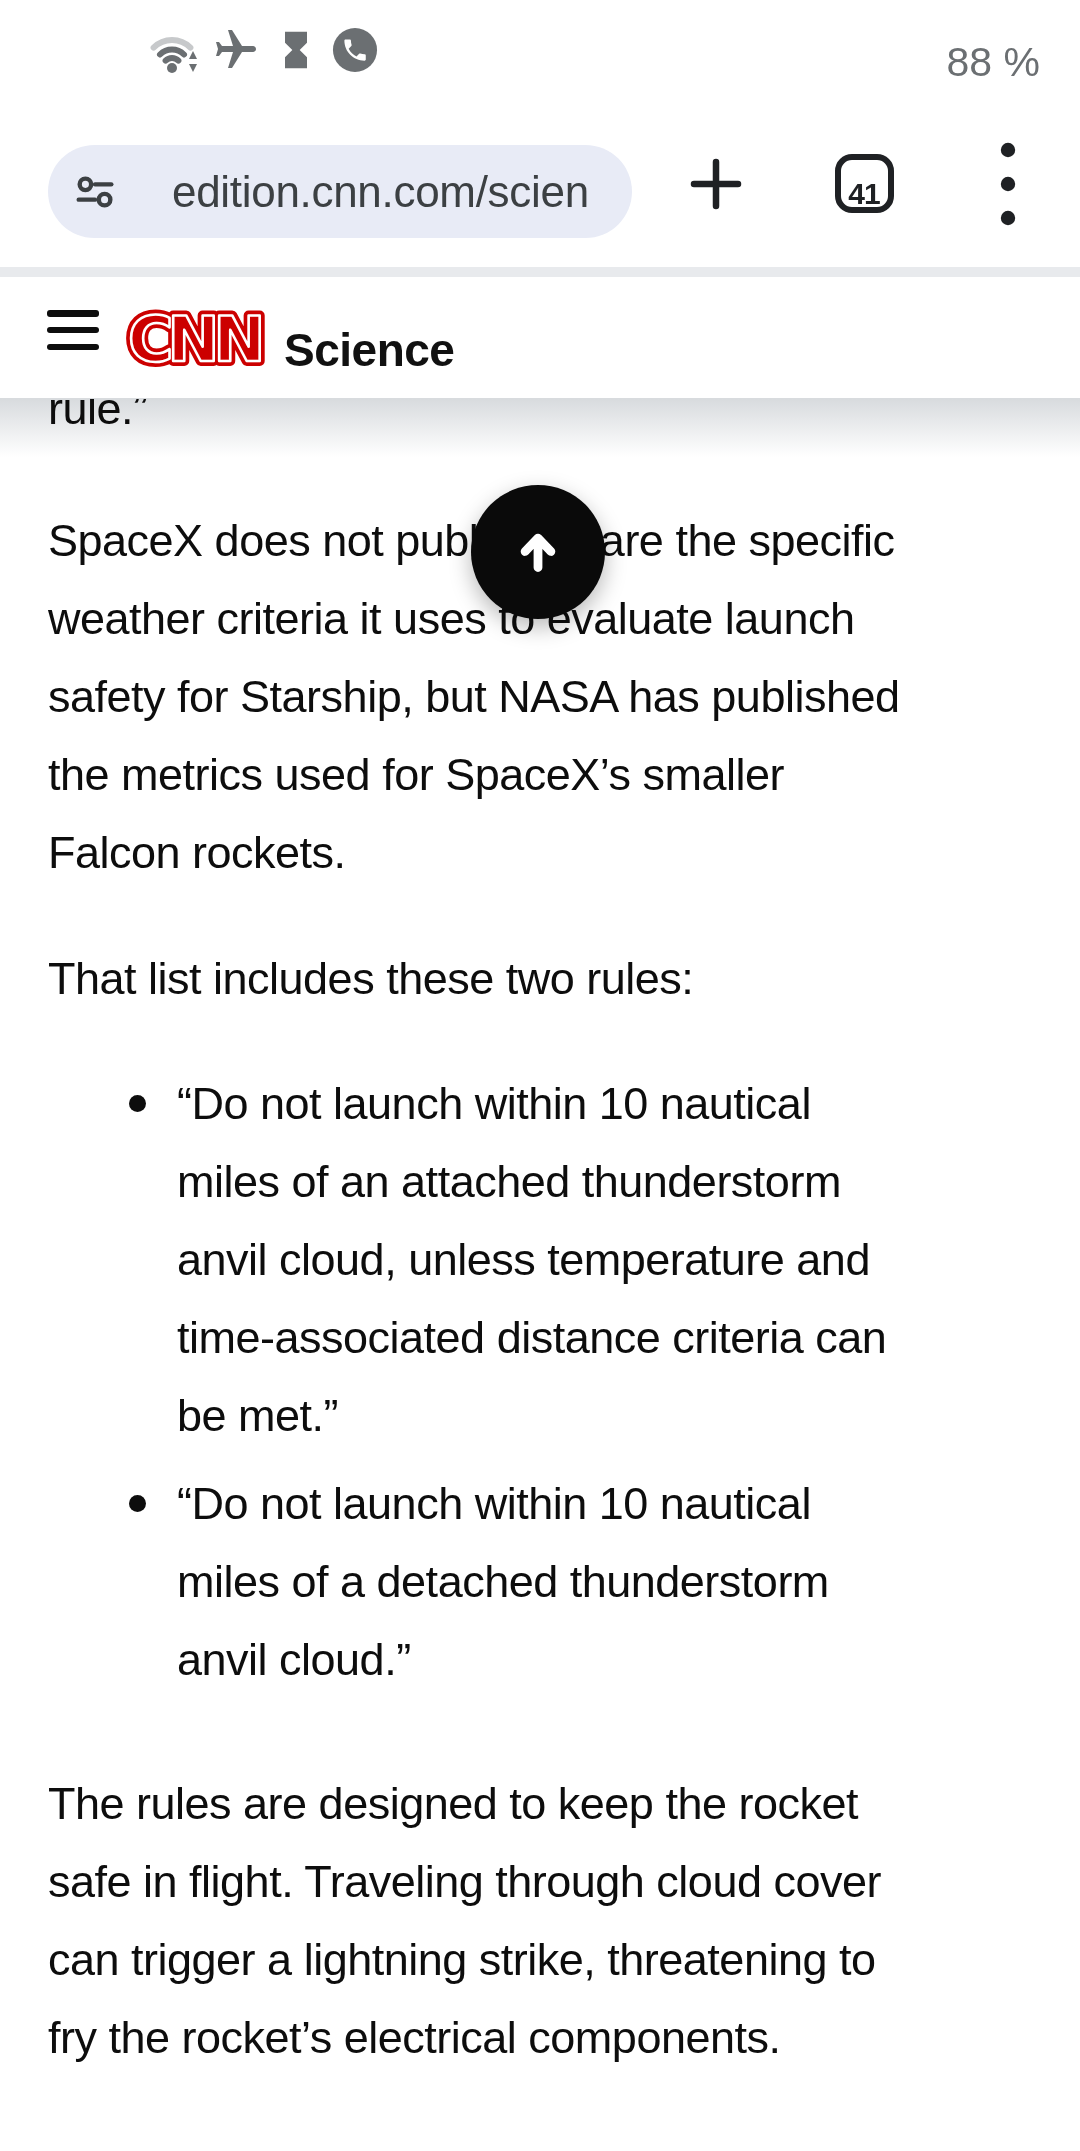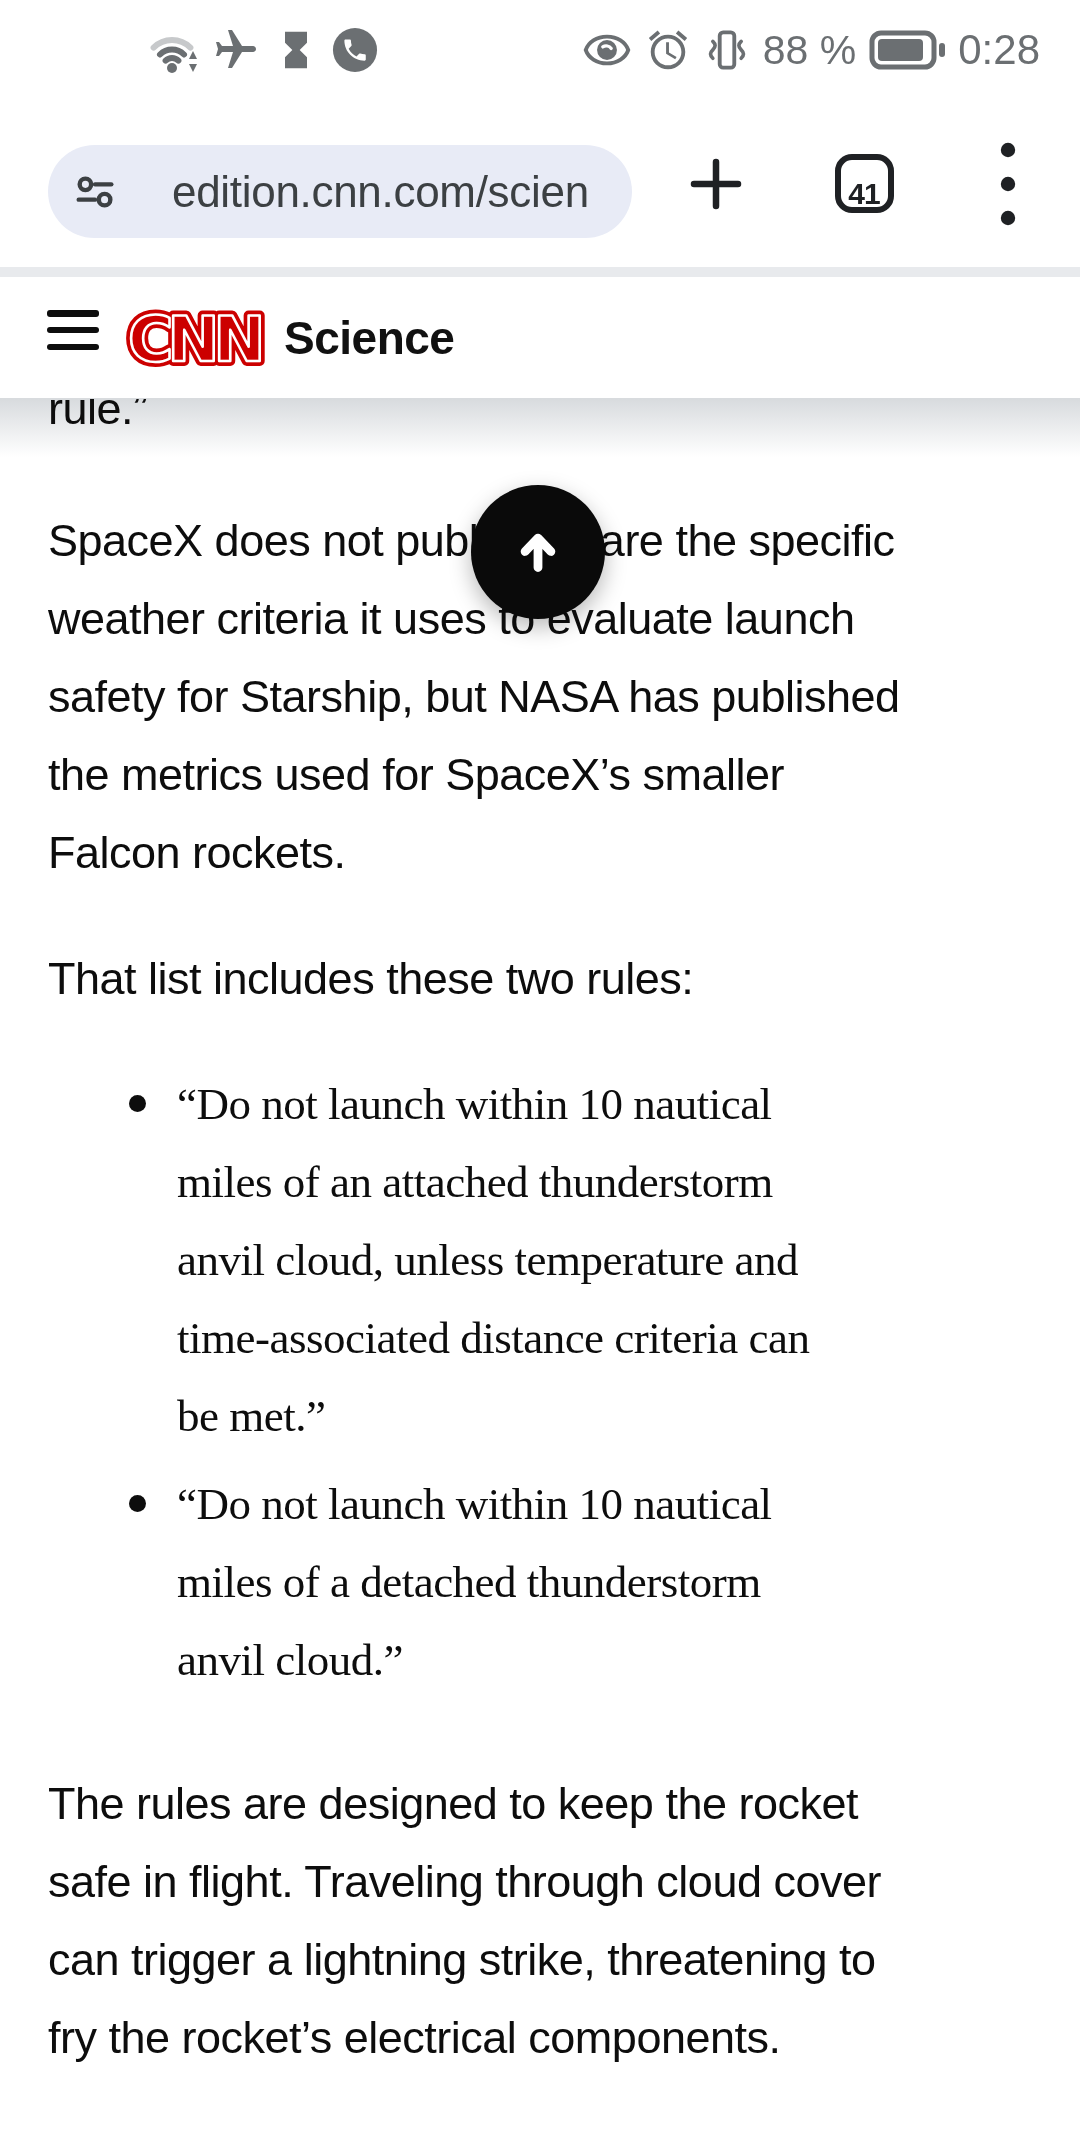--- a/index.html
+++ b/index.html
@@ -6,21 +6,21 @@
   html,body { background:#ffffff; }
   body {
     width:1080px; height:2151px; position:relative; overflow:hidden;
     font-family:"Liberation Sans","DejaVu Sans",sans-serif;
   }
   .page { position:absolute; inset:0; background:#fff; }
 
   
   .status-bar { position:absolute; top:0; left:0; width:1080px; height:100px; background:#fff; z-index:6; }
   .sb-left { position:absolute; left:146px; top:0; height:100px; display:flex; align-items:center; gap:14px; }
-  .sb-right { position:absolute; right:40px; top:0; height:100px; display:flex; align-items:center; gap:13px; }
+  .sb-right { position:absolute; right:40px; top:0; height:100px; display:flex; align-items:center; gap:13px;flex-direction:column; }
   .sb-text { font-size:41px; color:#6b6f72; letter-spacing:0; }
   .sb-time { font-size:42px; color:#6b6f72; }
 
   
   .toolbar { position:absolute; top:100px; left:0; width:1080px; height:167px; background:#fff; z-index:6; }
   .url-pill { position:absolute; left:48px; top:45px; width:584px; height:93px; border-radius:47px;
     background:#e8ebf6; display:flex; align-items:center; padding:0 22px 0 24px; overflow:hidden;gap:36px; }
   .url-text { font-size:44px; color:#3c4043; white-space:nowrap; overflow:hidden; margin-left:18px; letter-spacing:-0.3px; }
   .tb-btn { position:absolute; top:0; height:167px; display:flex; align-items:center; justify-content:center; }
   .btn-plus { left:678px; width:76px; }
@@ -33,34 +33,34 @@
   
   .top-divider { position:absolute; top:267px; left:0; width:1080px; height:10px; background:#e8eaed; z-index:6; }
 
   
   .site-header { position:absolute; top:277px; left:0; width:1080px; height:122px; background:#fff;
     border-bottom:1px solid #d8dbde; z-index:5; }
   .hamburger { position:absolute; left:47px; top:33px; width:52px; height:40px; display:flex;
     flex-direction:column; justify-content:space-between; }
   .hamburger .bar { width:52px; height:6.5px; background:#0d0d0d; border-radius:3px; }
   .cnn-logo { position:absolute; left:126px; top:22px; }
-  .section-title { position:absolute; left:284px; top:0; height:122px; display:flex; align-items:center;
+  .section-title { position:absolute; left:284px; top:12px; height:122px; display:flex; align-items:center;
     font-size:46px; font-weight:700; color:#111; letter-spacing:-0.5px; }
 
   
   .header-shadow { position:absolute; top:399px; left:0; width:1080px; height:58px; z-index:2;
     background:linear-gradient(to bottom,#d8dbde 0%, rgba(255,255,255,0) 100%); }
 
   
   .article { position:absolute; top:370px; left:0; width:1080px; padding:0 61px 0 48px; z-index:3;
     font-size:45px; line-height:78px; color:#0d0d0d; letter-spacing:-0.5px; }
   .article .line { white-space:nowrap; }
   .p-spacex { margin-top:54px; }
   .p-list-intro { margin-top:48px; }
-  .bullet-list { margin-top:47px; list-style:none;font-family:Liberation Serif, serif; }
+  .bullet-list { margin-top:47px; list-style:none; }
   .bullet-list .li { position:relative; padding-left:129px; }
   .bullet-list .li + .li { margin-top:10px; }
   .bullet-list .li::before { content:""; position:absolute; left:81px; top:30px; width:17px; height:17px;
     border-radius:50%; background:#0d0d0d; }
   .p-rules { margin-top:66px; }
 
   
   .fab { position:absolute; left:471px; top:485px; width:134px; height:134px; border-radius:50%;
     background:#0a0a0a; z-index:4; display:flex; align-items:center; justify-content:center;
     box-shadow:0 8px 22px rgba(0,0,0,0.28); border:none; }

